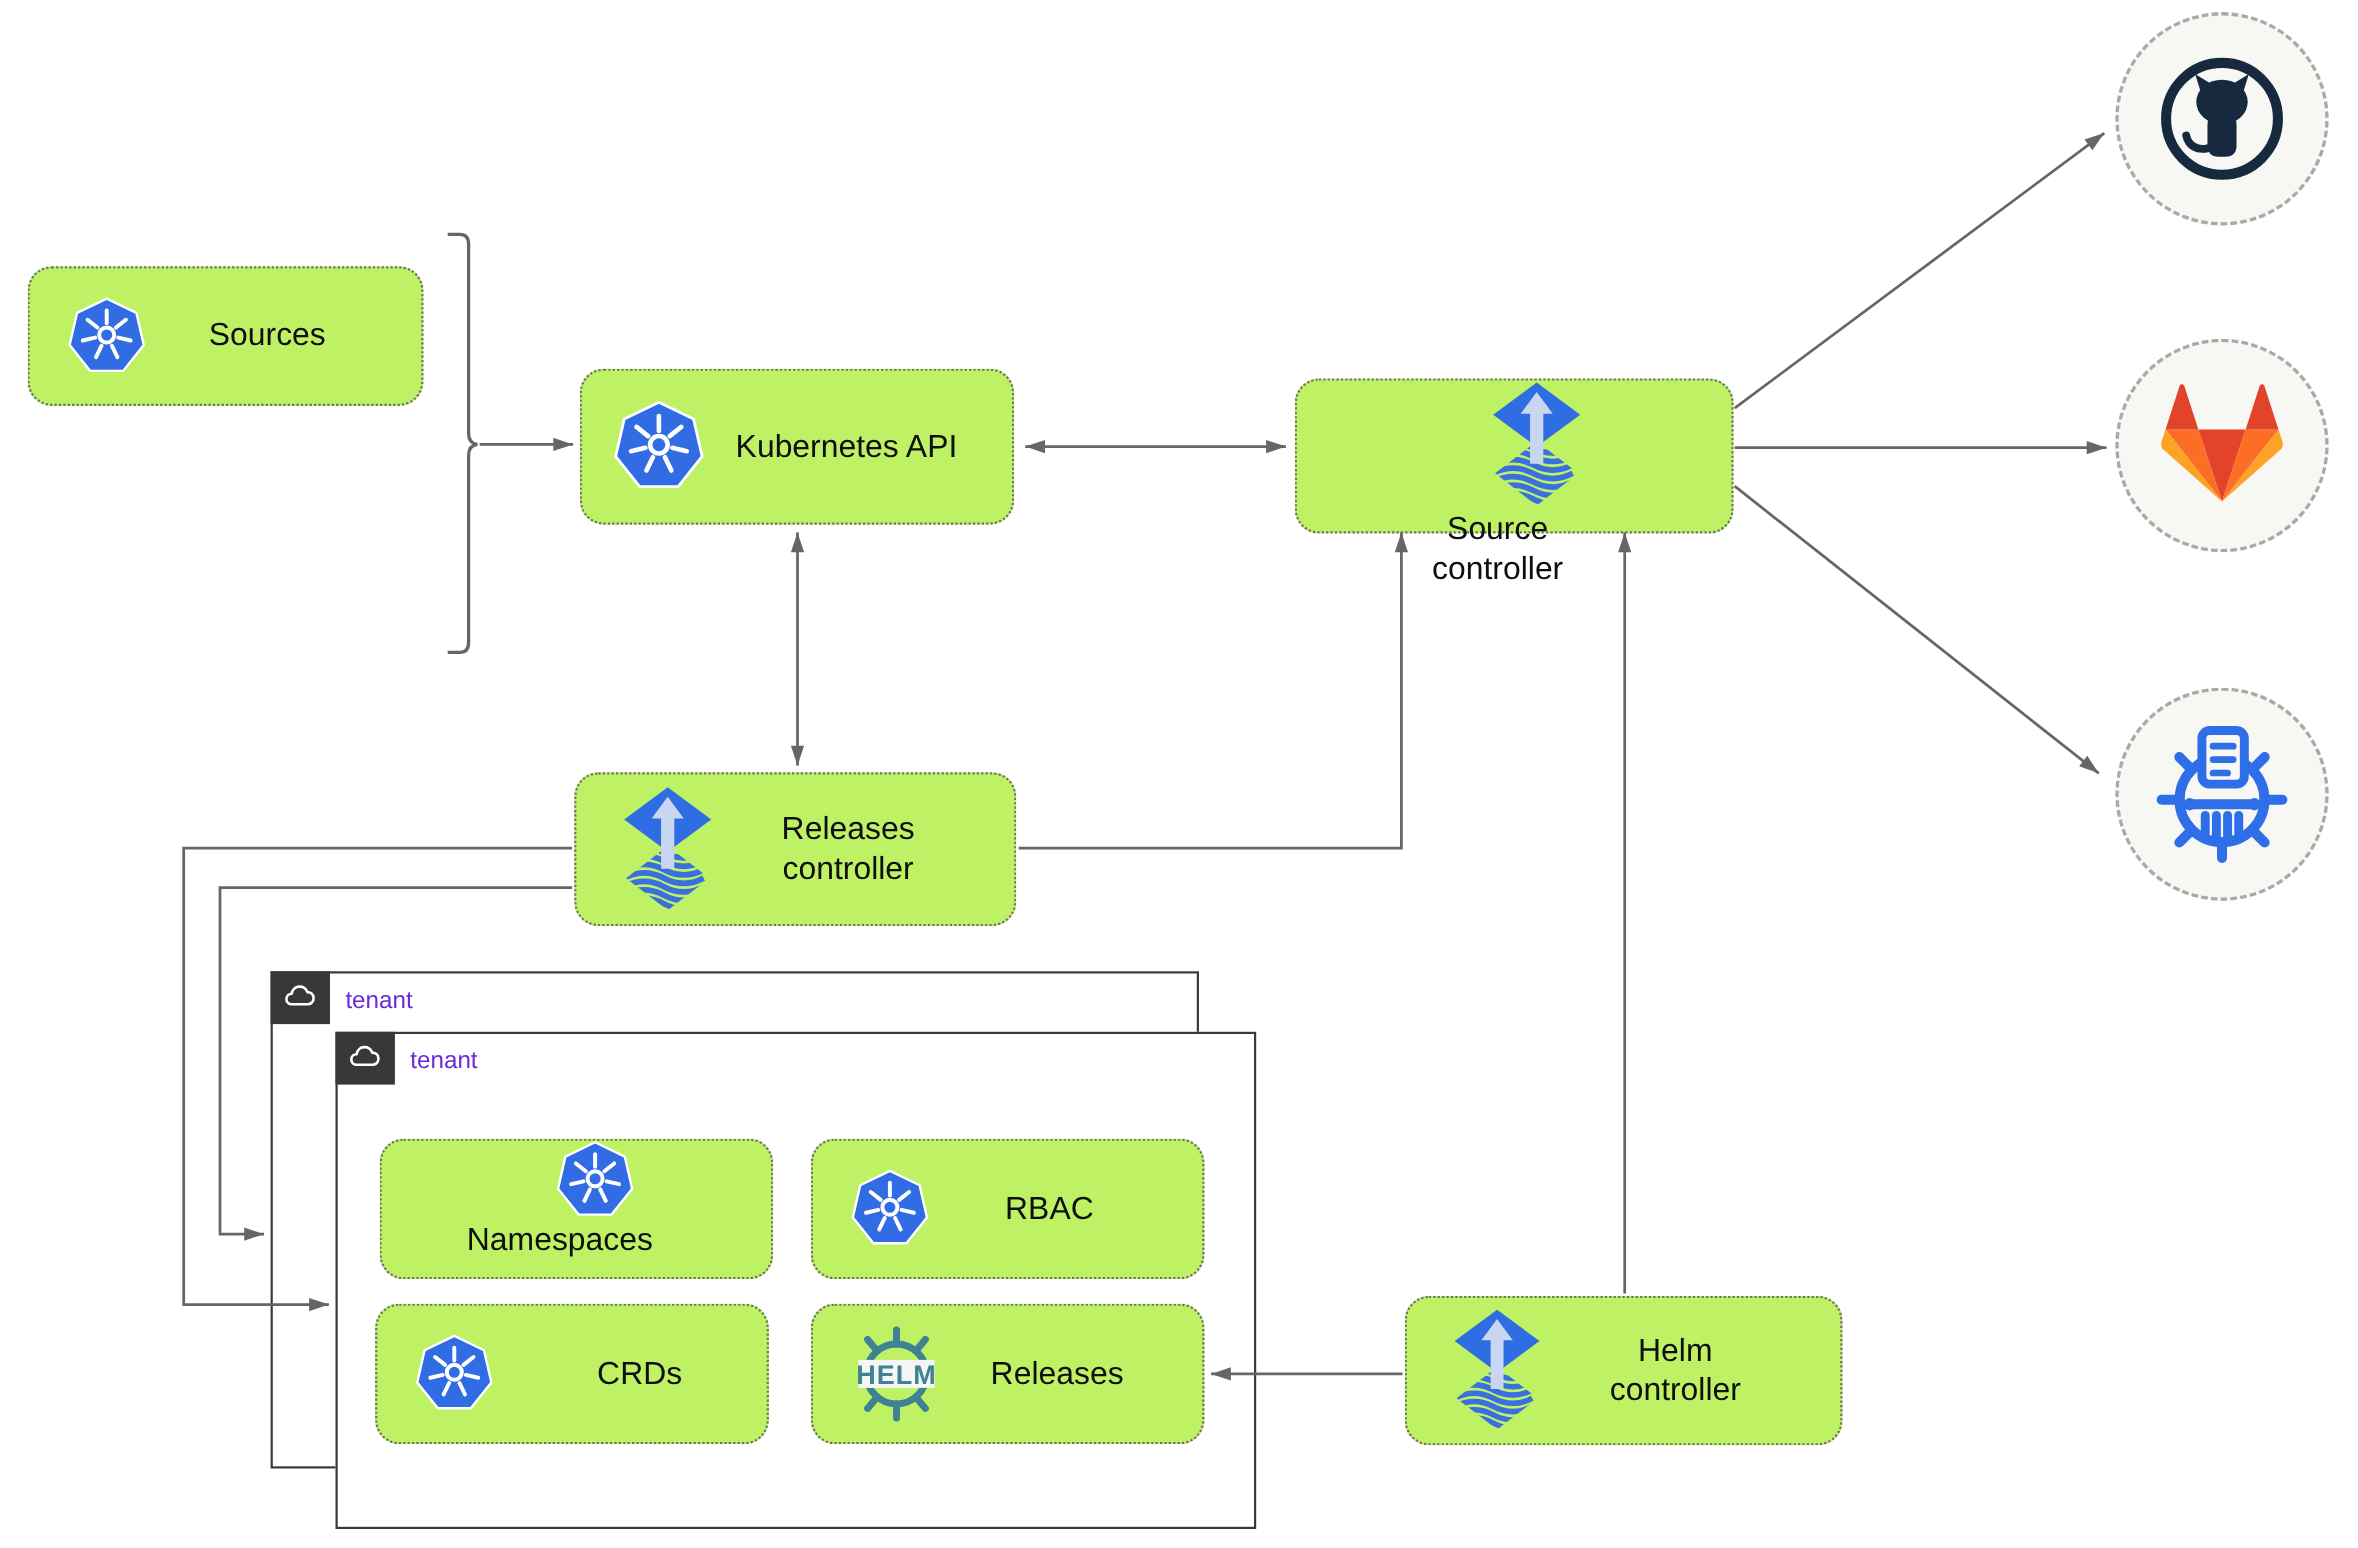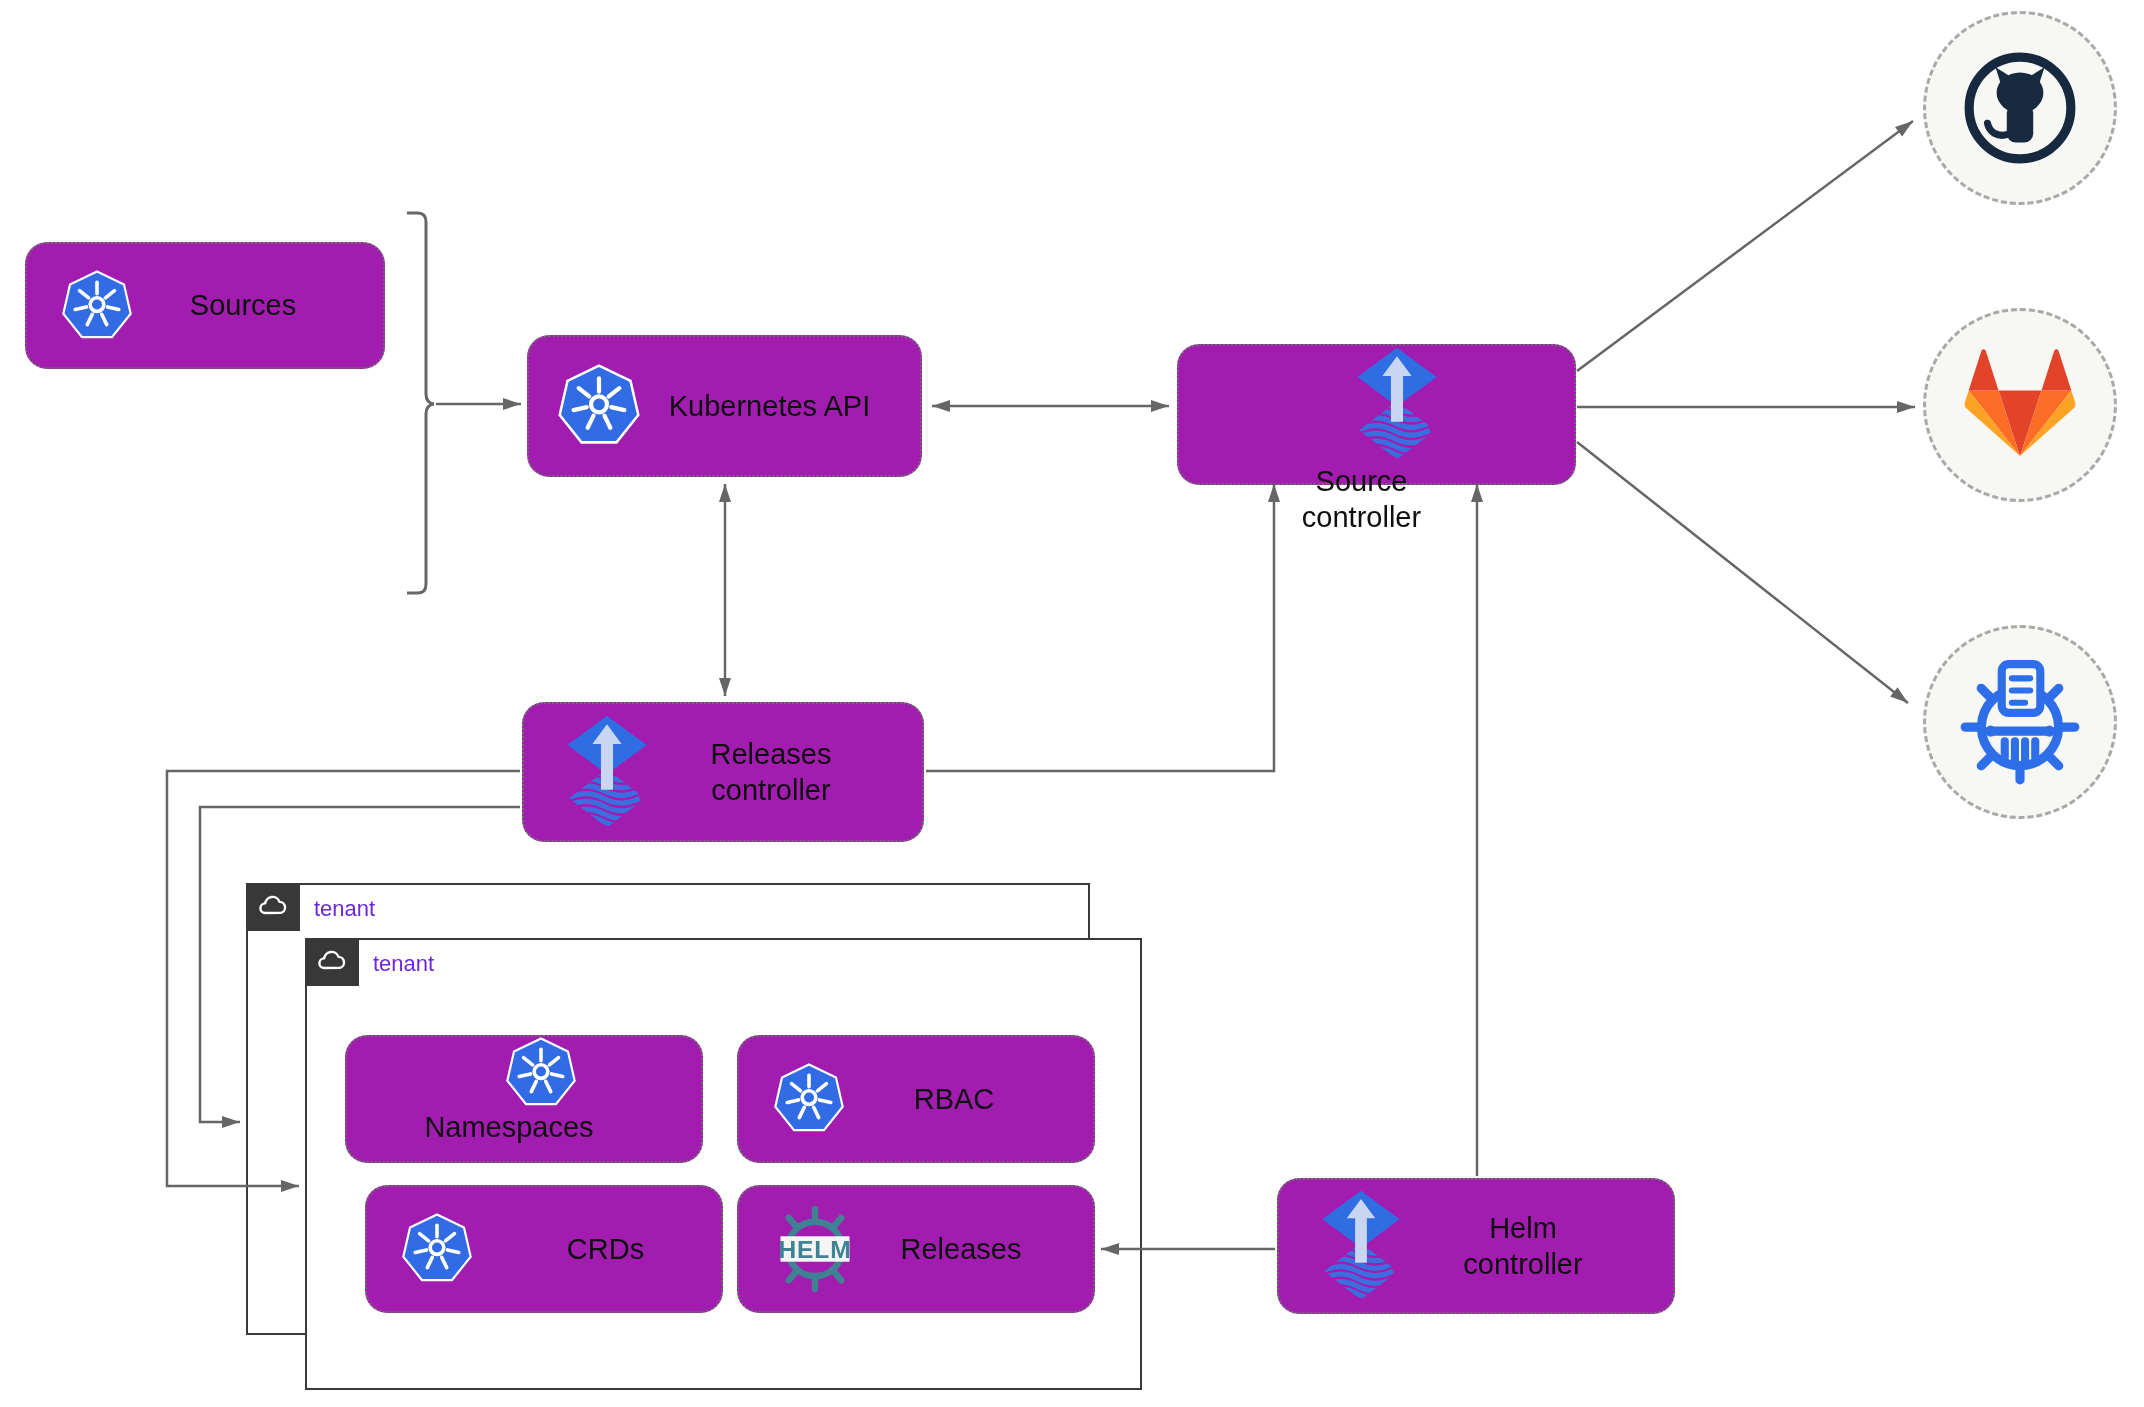--- a/index.html
+++ b/index.html
@@ -1,21 +1,21 @@
 <!DOCTYPE html>
 <html><head>
 <meta charset="utf-8">
 <style>
   html,body{margin:0;padding:0;background:#fff;}
   .canvas{position:relative;width:2144px;height:1407px;background:#ffffff;
           font-family:"Liberation Sans", sans-serif;overflow:hidden;}
   
   .lines{position:absolute;left:0;top:0;z-index:50;pointer-events:none;}
   
-  .node{position:absolute;background:#a21caf;border:2px dotted #6e6e6e;border-radius:22px;
+  .node{position:absolute;background:#bef264;border:2px dotted #6e6e6e;border-radius:22px;
         box-sizing:border-box;display:flex;align-items:center;z-index:10;}
   .node .nicon{flex:0 0 auto;margin-left:34px;display:flex;align-items:center;}
   .node .nlabel{flex:1;text-align:center;font-size:29px;color:#0f0f0f;padding-right:30px;line-height:1.25;}
   
   .tenant{position:absolute;background:#ffffff;border:2px solid #3a3a3a;box-sizing:border-box;}
   .tenant-back{left:246px;top:883px;width:844px;height:452px;z-index:4;}
   .tenant-front{left:305px;top:938px;width:837px;height:452px;z-index:6;}
   .ttab{position:absolute;left:-2px;top:-2px;width:54px;height:48px;background:#383838;
         display:flex;align-items:center;justify-content:center;}
   .tlabel{position:absolute;left:66px;top:11px;font-size:22px;color:#6d28d9;}
@@ -224,21 +224,21 @@
 
   <div class="node" style="left:737px;top:1035px;width:358px;height:128px;justify-content:center;">
     <span class="nicon">
       <svg width="72" height="72">
           <use href="#sym-k8s"></use>
         </svg>
       </span>
     <span class="nlabel">RBAC</span>
   </div>
 
-  <div class="node" style="left:365px;top:1185px;width:358px;height:128px;gap:47px;">
+  <div class="node" style="left:341px;top:1185px;width:358px;height:128px;gap:47px;">
     <span class="nicon">
       <svg width="72" height="72">
           <use href="#sym-k8s"></use>
         </svg>
       </span>
     <span class="nlabel">CRDs</span>
   </div>
 
   <div class="node" style="left:737px;top:1185px;width:358px;height:128px;">
     <span class="nicon" style="margin-left:26px;">

